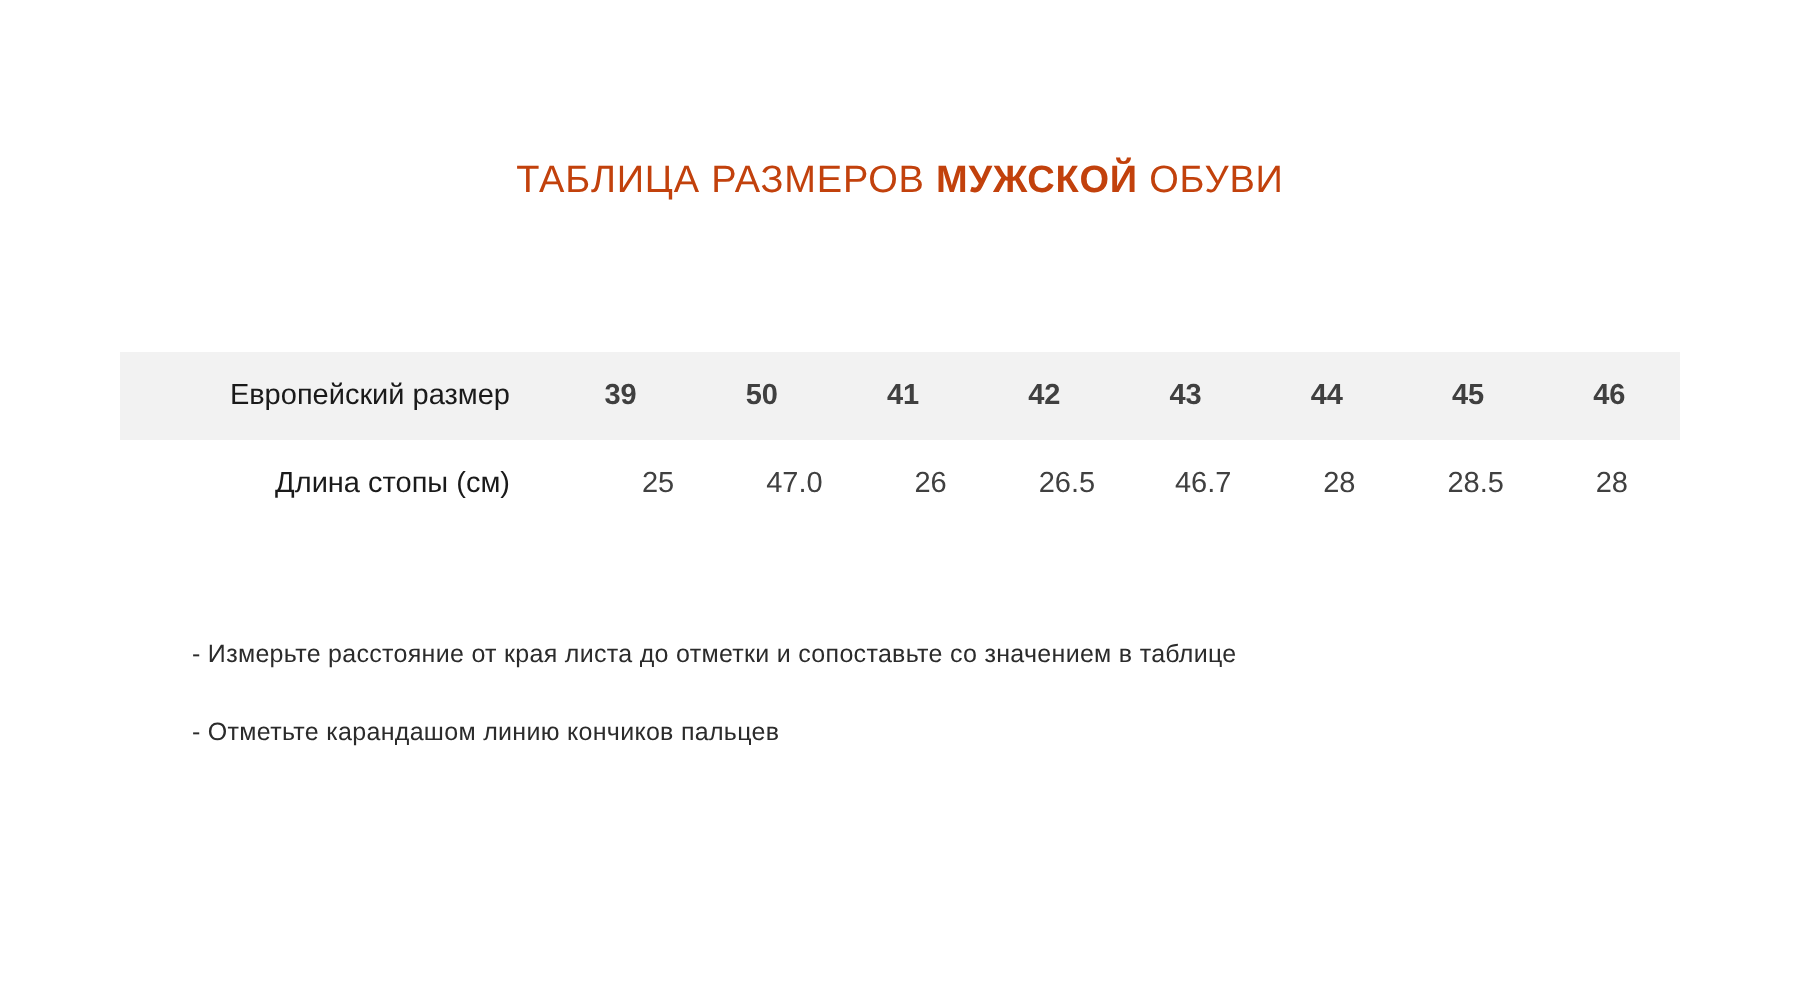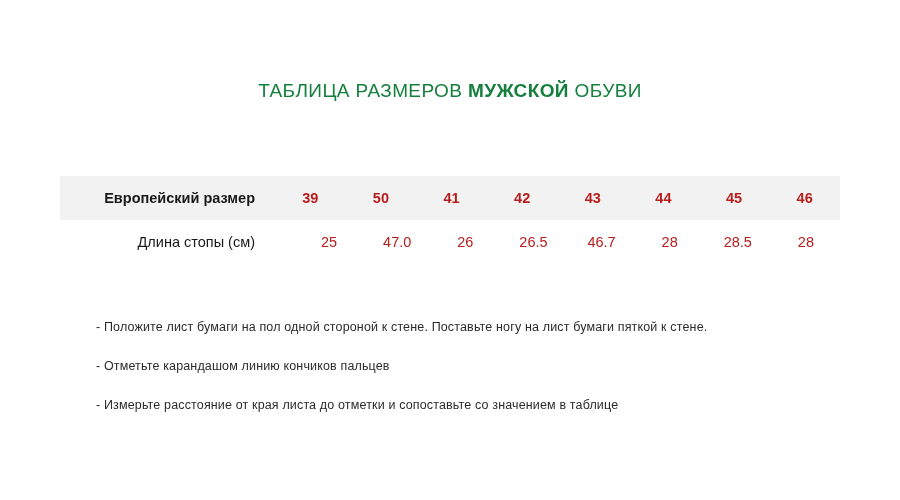--- a/index.html
+++ b/index.html
@@ -21,21 +21,21 @@
     box-sizing: border-box;
   }
   .title {
     position: absolute;
     top: 80px;
     left: 0;
     width: 900px;
     text-align: center;
     font-size: 19px;
     letter-spacing: 0.4px;
-    color: #15803d;
+    color: #c2410c;
     font-weight: 400;
   }
   .title .strong {
     font-weight: 700;
   }
   .table {
     position: absolute;
     top: 176px;
     left: 60px;
     width: 780px;
@@ -54,31 +54,31 @@
   }
   .row-label {
     width: 215px;
     text-align: right;
     padding-right: 20px;
     box-sizing: border-box;
     font-size: 14.5px;
     color: #1a1a1a;
   }
   .row.header .row-label {
-    font-weight: 700;
+    font-weight: 400;
   }
   .cells {
     display: flex;
     flex: 1;
   }
   .cell {
     flex: 1;
     text-align: center;
     font-size: 14.5px;
-    color: #b91c1c;
+    color: #404040;
   }
   .row.header .cell {
     font-weight: 700;
   }
   .notes {
     position: absolute;
     top: 320px;
     left: 96px;
     width: 760px;
   }
@@ -124,18 +124,17 @@
         <div class="cell">46.7</div>
         <div class="cell">28</div>
         <div class="cell">28.5</div>
         <div class="cell">28</div>
       </div>
     </div>
 
   </div>
 
   <div class="notes">
-    <div class="note">- Положите лист бумаги на пол одной стороной к стене. Поставьте ногу на лист бумаги пяткой к стене.</div>
+    <div class="note">- Измерьте расстояние от края листа до отметки и сопоставьте со значением в таблице</div>
     <div class="note">- Отметьте карандашом линию кончиков пальцев</div>
-    <div class="note">- Измерьте расстояние от края листа до отметки и сопоставьте со значением в таблице</div>
   </div>
 
 </div>
 
 </body></html>

